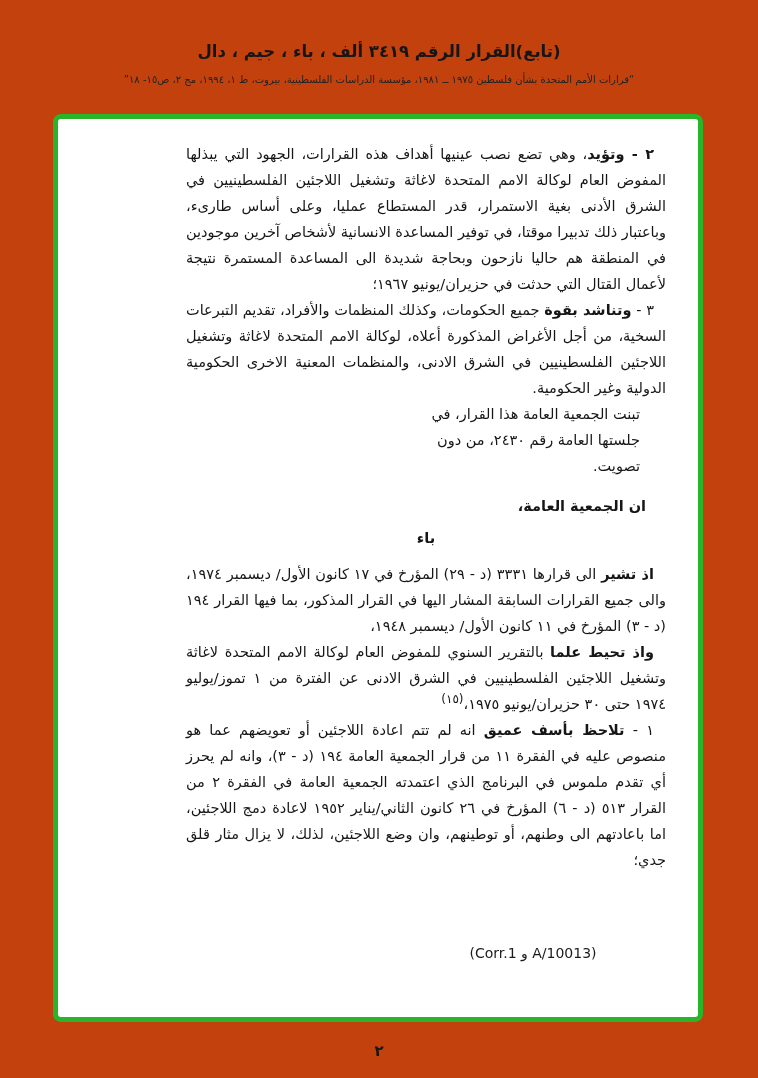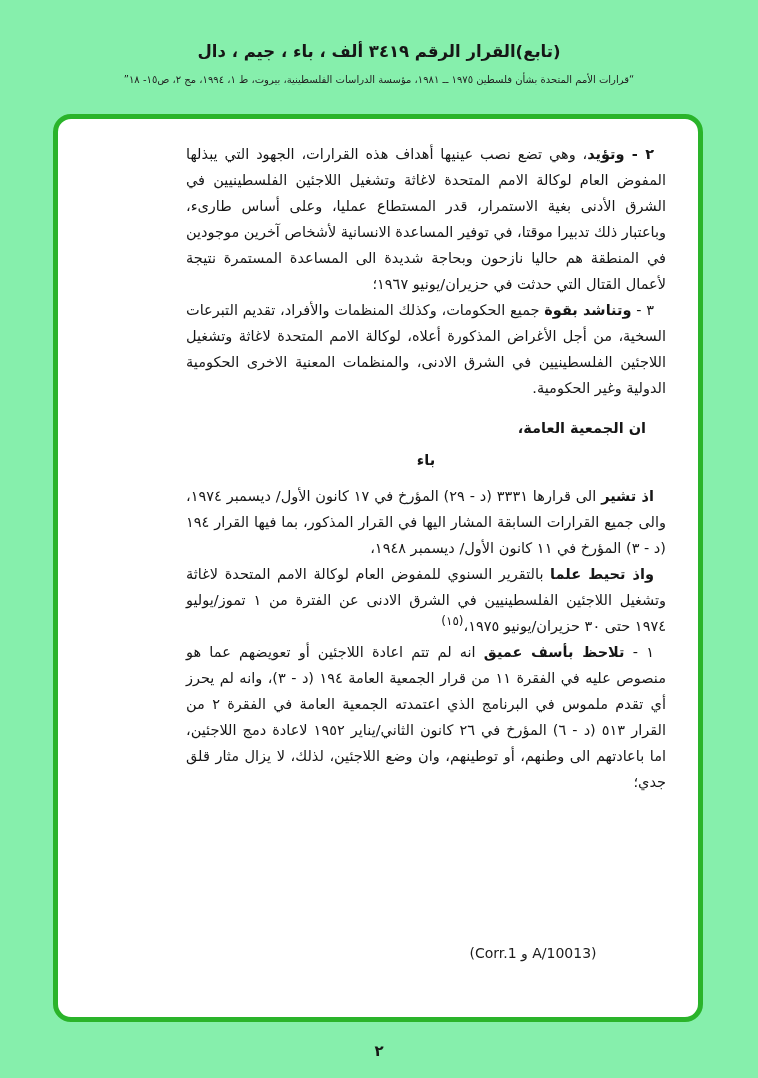--- a/index.html
+++ b/index.html
@@ -1,31 +1,31 @@
 <!DOCTYPE html>
 <html lang="ar"><head>
 <meta charset="utf-8">
 <style>
   *{box-sizing:border-box;}
   html,body{margin:0;padding:0;background:#ffffff;}
   .sheet{
-    position:relative;width:758px;height:1078px;background:#86efac;
+    position:relative;width:758px;height:1078px;background:#c2410c;
     font-family:"DejaVu Sans",sans-serif;color:#161616;overflow:hidden;
   }
   .hdr-title{
     position:absolute;top:42px;left:0;right:0;text-align:center;
     direction:rtl;font-size:16.5px;font-weight:700;letter-spacing:.2px;
   }
   .hdr-cite{
     position:absolute;top:74px;left:0;right:0;text-align:center;
     direction:rtl;font-size:10px;font-weight:400;color:#222;
   }
   .frame{
     position:absolute;left:53px;top:114px;width:650px;height:908px;
-    border:5px solid #2ab42a;border-radius:18px;background:#ffffff;
+    border:5px solid #2ab42a;border-radius:8px;background:#ffffff;
   }
   .col{
     position:absolute;top:22px;right:32px;width:480px;
     direction:rtl;font-size:14.5px;line-height:26px;text-align:justify;
   }
   p.para{margin:0;}
   p.body{text-indent:12px;}
   p.adoption{width:250px;margin:0 26px 0 auto;text-align:right;text-indent:0;}
   p.center{text-align:center;text-indent:0;margin:6px 0 10px;}
   p.heading{text-align:right;text-indent:20px;margin:14px 0 2px;}
@@ -48,20 +48,21 @@
 
   <div class="hdr-title">(تابع)القرار الرقم ٣٤١٩ ألف ، باء ، جيم ، دال</div>
 
   <div class="hdr-cite">“قرارات الأمم المتحدة بشأن فلسطين ١٩٧٥ ــ ١٩٨١، مؤسسة الدراسات الفلسطينية، بيروت، ط ١، ١٩٩٤، مج ٢، ص١٥- ١٨”</div>
 
   <div class="frame" style="border-color: rgb(42, 180, 42);">
 
     <div class="col" id="paragraphs">
         <p class="para body"><b>٢ - </b><b>وتؤيد</b><span>، وهي تضع نصب عينيها أهداف هذه القرارات، الجهود التي يبذلها المفوض العام لوكالة الامم المتحدة لاغاثة وتشغيل اللاجئين الفلسطينيين في الشرق الأدنى بغية الاستمرار، قدر المستطاع عمليا، وعلى أساس طارىء، وباعتبار ذلك تدبيرا موقتا، في توفير المساعدة الانسانية لأشخاص آخرين موجودين في المنطقة هم حاليا نازحون وبحاجة شديدة الى المساعدة المستمرة نتيجة لأعمال القتال التي حدثت في حزيران/يونيو ١٩٦٧؛</span></p>
         <p class="para body"><span>٣ - </span><b>وتناشد بقوة</b><span> جميع الحكومات، وكذلك المنظمات والأفراد، تقديم التبرعات السخية، من أجل الأغراض المذكورة أعلاه، لوكالة الامم المتحدة لاغاثة وتشغيل اللاجئين الفلسطينيين في الشرق الادنى، والمنظمات المعنية الاخرى الحكومية الدولية وغير الحكومية.</span></p>
+        <p class="para adoption"><span>تبنت الجمعية العامة هذا القرار، في جلستها العامة رقم ٢٤٣٠، من دون تصويت.</span></p>
         <p class="para heading"><b>ان الجمعية العامة،</b></p>
         <p class="para center"><b>باء</b></p>
         <p class="para body"><b>اذ تشير</b><span> الى قرارها ٣٣٣١ (د - ٢٩) المؤرخ في ١٧ كانون الأول/ ديسمبر ١٩٧٤، والى جميع القرارات السابقة المشار اليها في القرار المذكور، بما فيها القرار ١٩٤ (د - ٣) المؤرخ في ١١ كانون الأول/ ديسمبر ١٩٤٨،</span></p>
         <p class="para body"><b>واذ تحيط علما</b><span> بالتقرير السنوي للمفوض العام لوكالة الامم المتحدة لاغاثة وتشغيل اللاجئين الفلسطينيين في الشرق الادنى عن الفترة من ١ تموز/يوليو ١٩٧٤ حتى ٣٠ حزيران/يونيو ١٩٧٥،</span><sup>(١٥)</sup></p>
         <p class="para body"><span>١ - </span><b>تلاحظ بأسف عميق</b><span> انه لم تتم اعادة اللاجئين أو تعويضهم عما هو منصوص عليه في الفقرة ١١ من قرار الجمعية العامة ١٩٤ (د - ٣)، وانه لم يحرز أي تقدم ملموس في البرنامج الذي اعتمدته الجمعية العامة في الفقرة ٢ من القرار ٥١٣ (د - ٦) المؤرخ في ٢٦ كانون الثاني/يناير ١٩٥٢ لاعادة دمج اللاجئين، اما باعادتهم الى وطنهم، أو توطينهم، وان وضع اللاجئين، لذلك، لا يزال مثار قلق جدي؛</span></p>
       </div>
 
     <div class="footnote">
       <div class="fn2">(A/10013 و Corr.1)</div>
     </div>

